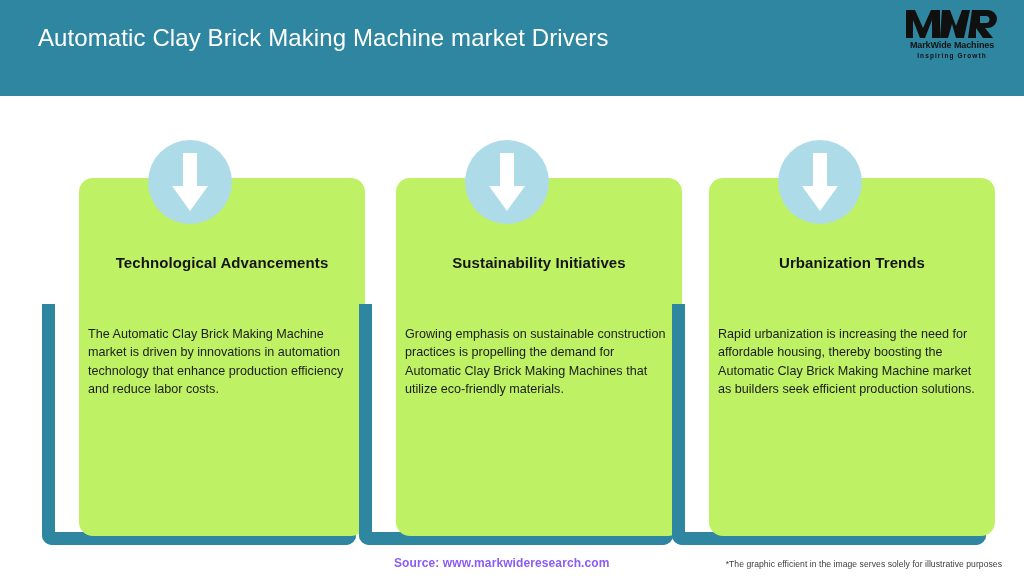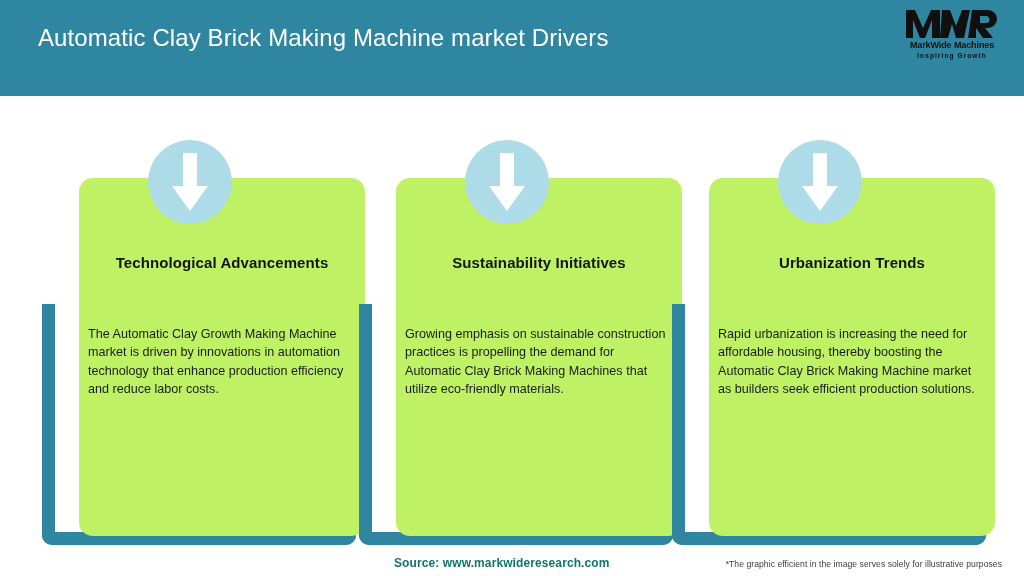--- a/index.html
+++ b/index.html
@@ -155,21 +155,21 @@
     height: 58px;
   }
 
   
   .footer-source {
     position: absolute;
     left: 394px;
     top: 556px;
     font-size: 12px;
     font-weight: bold;
-    color: #0f766e;
+    color: #8b5cf6;
     letter-spacing: 0.1px;
     white-space: nowrap;
   }
   .footer-disclaimer {
     position: absolute;
     right: 22px;
     top: 559px;
     font-size: 8.6px;
     color: #3c3c3c;
     letter-spacing: 0.05px;
@@ -193,21 +193,21 @@
   <span class="logo-name">MarkWide Machines</span>
   <span class="logo-tag">Inspiring Growth</span>
 </div>
 
 <div class="cards">
 
   <div class="card-wrap c0">
     <div class="bracket"></div>
     <div class="card">
       <div class="card-heading">Technological Advancements</div>
-      <div class="card-body">The Automatic Clay Growth Making Machine market is driven by innovations in automation technology that enhance production efficiency and reduce labor costs.</div>
+      <div class="card-body">The Automatic Clay Brick Making Machine market is driven by innovations in automation technology that enhance production efficiency and reduce labor costs.</div>
     </div>
     <div class="icon-circle">
       <svg class="arrow-svg" viewBox="0 0 36 58">
         <polygon points="11,0 25,0 25,33 36,33 18,58 0,33 11,33" fill="#ffffff"></polygon>
       </svg>
     </div>
   </div>
 
   <div class="card-wrap c1">
     <div class="bracket"></div>

